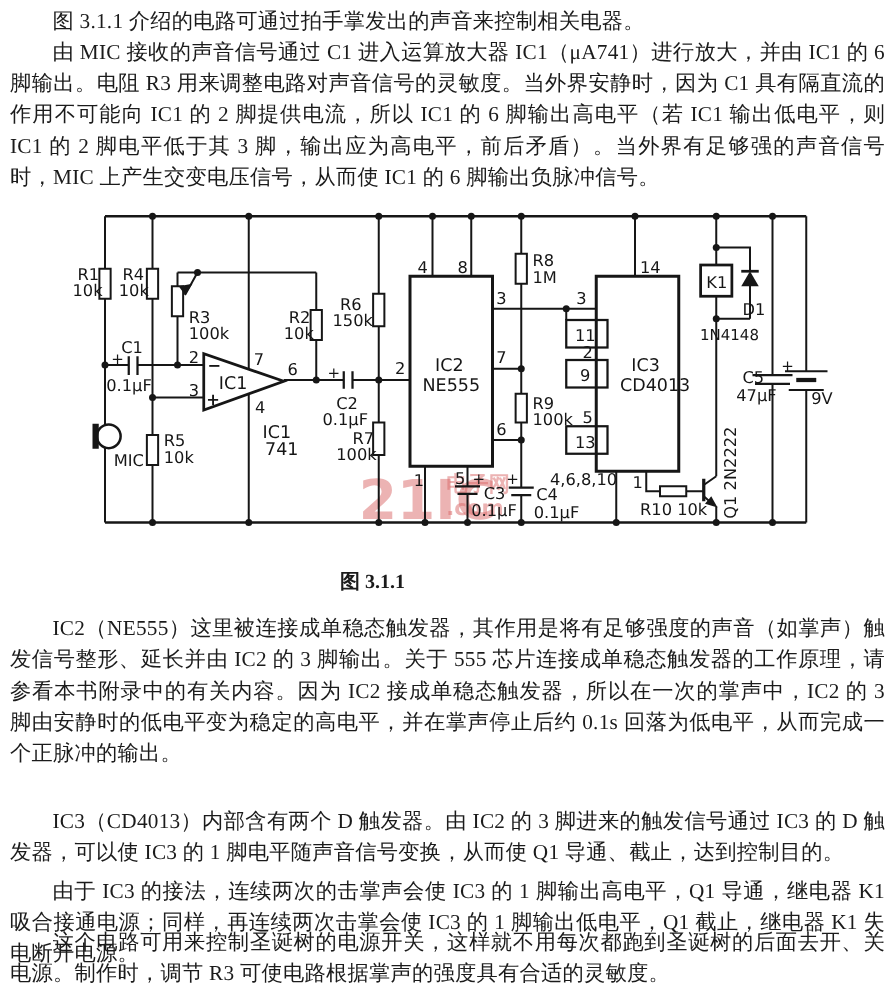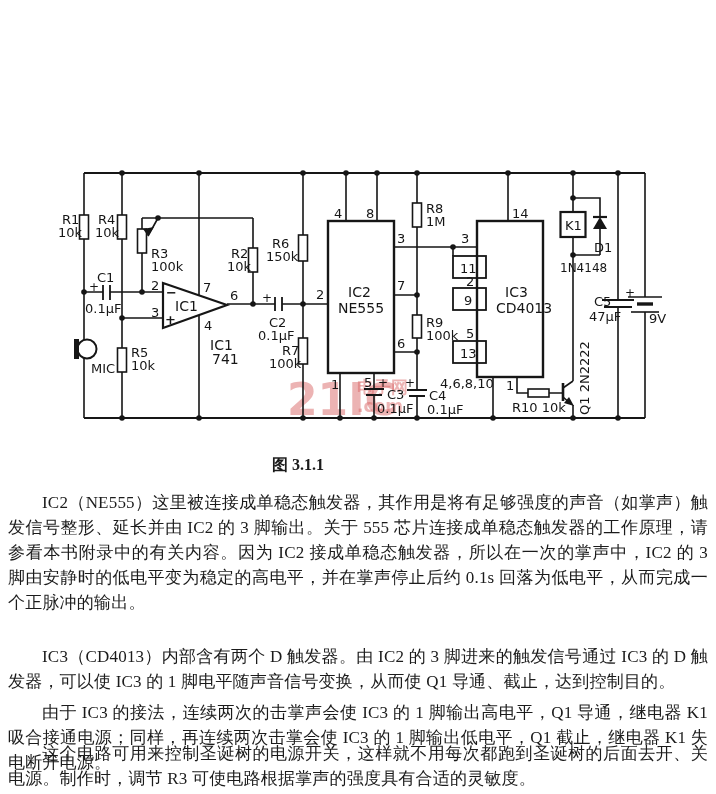--- a/index.html
+++ b/index.html
@@ -26,20 +26,22 @@
   .lbl{font-size:13px;}
   .lbl-s{font-size:12px;}
   .ic{font-size:14px;}
   .pm{font-size:13px;font-weight:bold;}
   .wm{fill:#d96868;fill-opacity:.5;font-weight:bold;}
 </style>
 </head>
 <body>
 
 <div class="para-block" style="top:4px">
+  <p>图 3.1.1 介绍的电路可通过拍手掌发出的声音来控制相关电器。</p>
+  <p>由 MIC 接收的声音信号通过 C1 进入运算放大器 IC1（μA741）进行放大，并由 IC1 的 6 脚输出。电阻 R3 用来调整电路对声音信号的灵敏度。当外界安静时，因为 C1 具有隔直流的作用不可能向 IC1 的 2 脚提供电流，所以 IC1 的 6 脚输出高电平（若 IC1 输出低电平，则 IC1 的 2 脚电平低于其 3 脚，输出应为高电平，前后矛盾）。当外界有足够强的声音信号时，MIC 上产生交变电压信号，从而使 IC1 的 6 脚输出负脉冲信号。</p>
 </div>
 
 <svg id="fig" width="716" height="300" viewBox="0 160 716 300">
 
   <g>
     <text class="wm" x="287" y="415" font-size="44" fill="#d96868">21IC</text>
     <text class="wm" x="357" y="393" font-size="17" fill="#d96868">电子网</text>
     <text class="wm" x="357" y="412" font-size="17" fill="#d96868">.com</text>
   </g>
 

